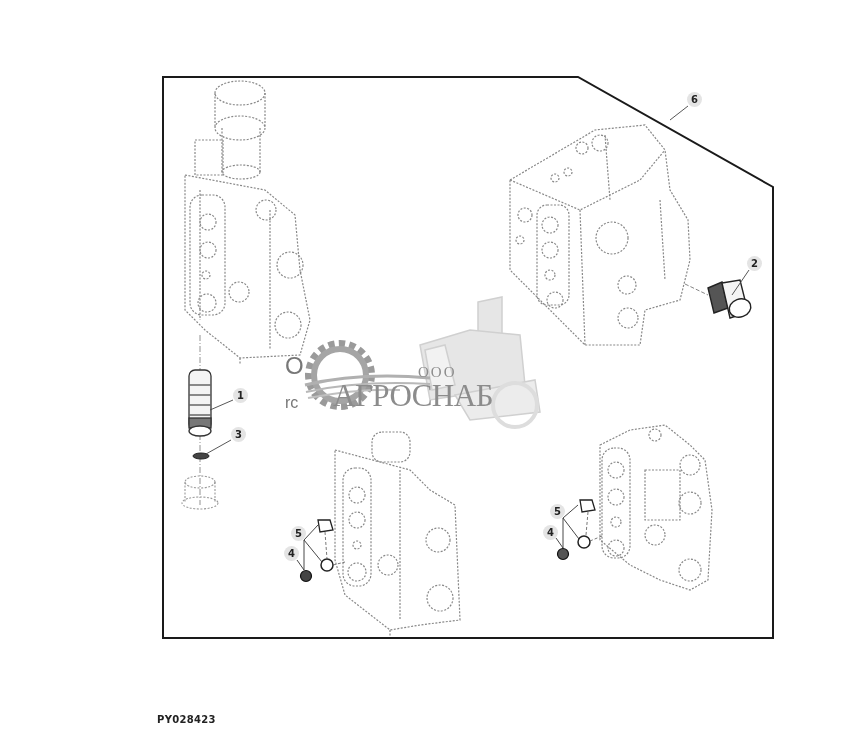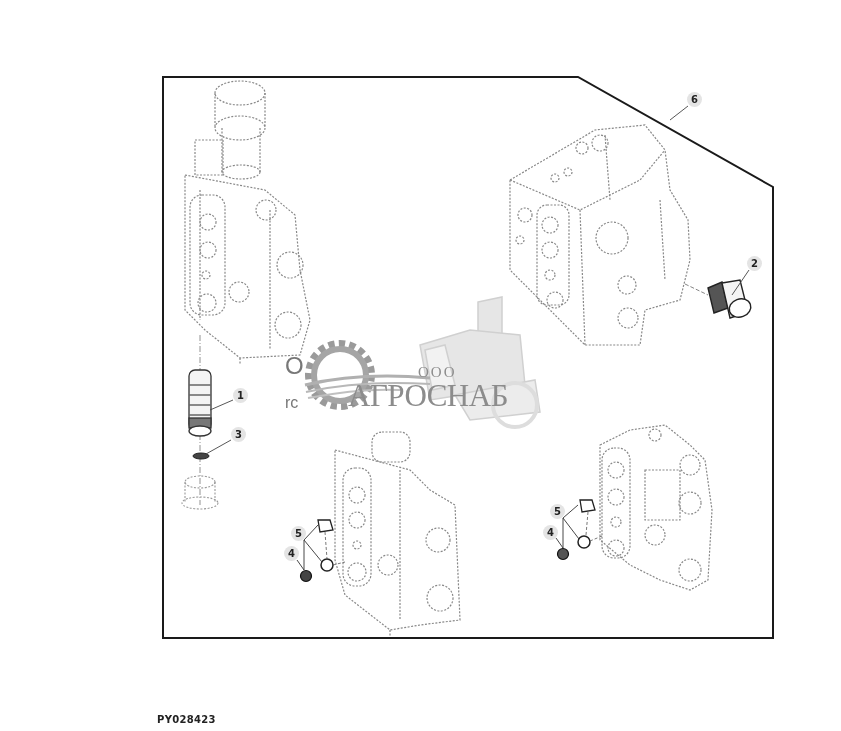--- a/index.html
+++ b/index.html
@@ -156,21 +156,21 @@
 
   <g stroke="#444" stroke-width="0.9" fill="none">
     <path d="M233,400 L210,410"></path>
     <path d="M231,440 L206,454"></path>
     <path d="M688,106 L670,120"></path>
     <path d="M749,270 L732,295"></path>
   </g>
 </svg>
 
 <div class="wm-text" style="left:418px; top:364px; font-size:15px; letter-spacing:2px;">ООО</div>
-<div class="wm-text" style="left:348px; top:378px; font-size:31px; letter-spacing:-0.5px;">АГРОСНАБ</div>
+<div class="wm-text" style="left:333px; top:378px; font-size:31px; letter-spacing:-0.5px;">АГРОСНАБ</div>
 <div class="wm-side" style="left:285px; top:352px; font-size:24px;">O</div>
 <div class="wm-side" style="left:285px; top:394px; font-size:16px;">rc</div>
 
 <div class="callout" style="left:233px; top:388px;">1</div>
 <div class="callout" style="left:231px; top:427px;">3</div>
 <div class="callout" style="left:687px; top:92px;">6</div>
 <div class="callout" style="left:747px; top:256px;">2</div>
 <div class="callout" style="left:291px; top:526px;">5</div>
 <div class="callout" style="left:284px; top:546px;">4</div>
 <div class="callout" style="left:550px; top:504px;">5</div>

